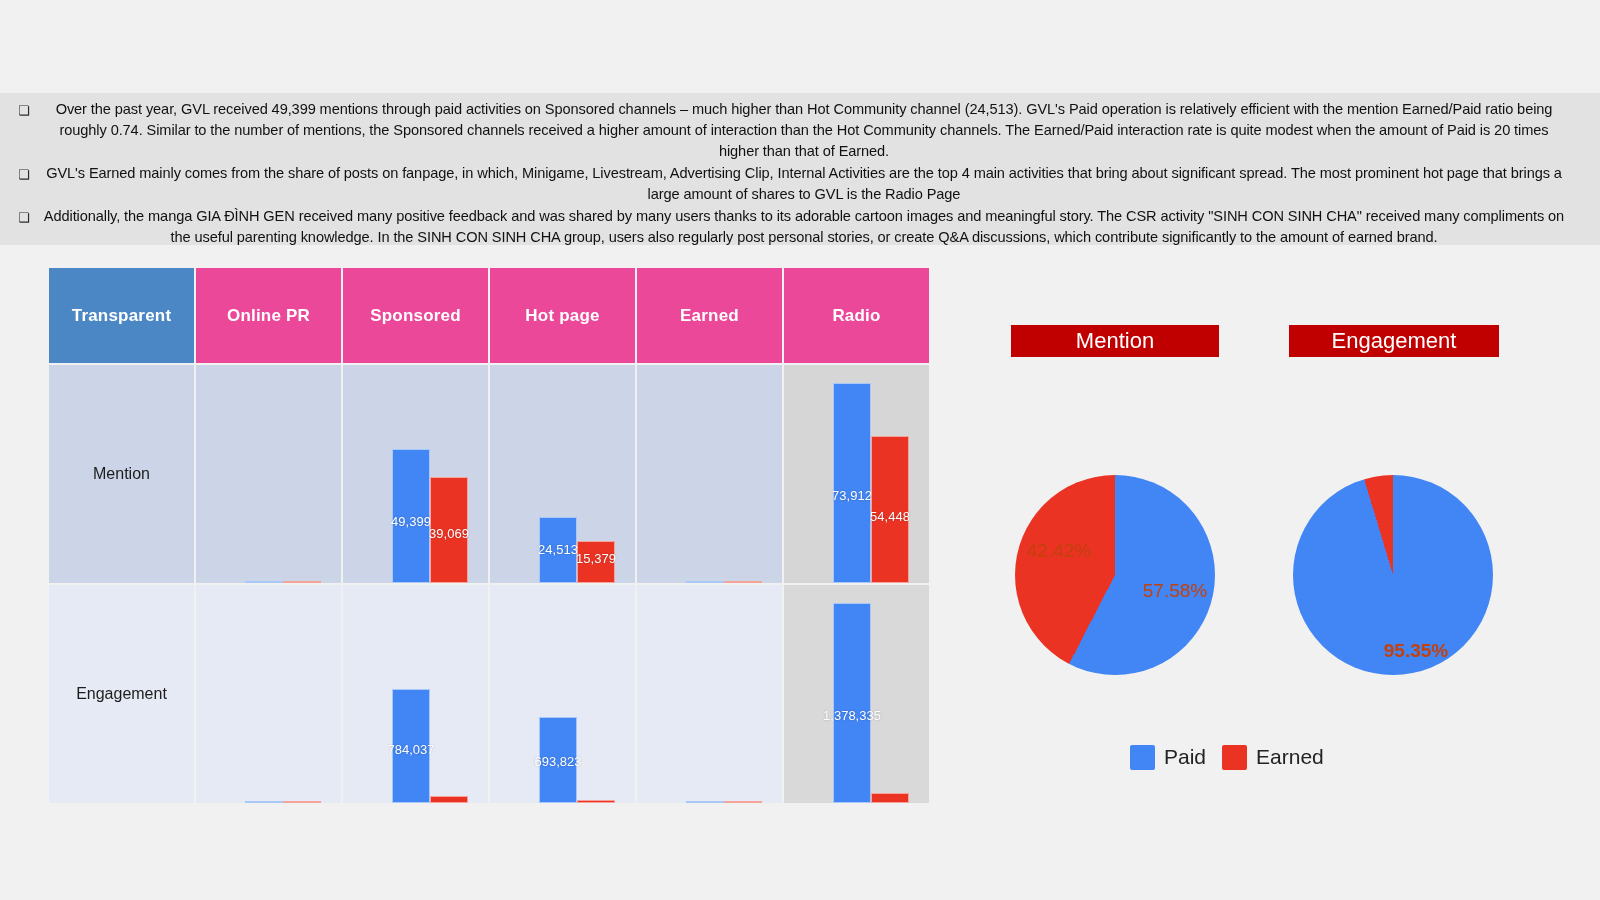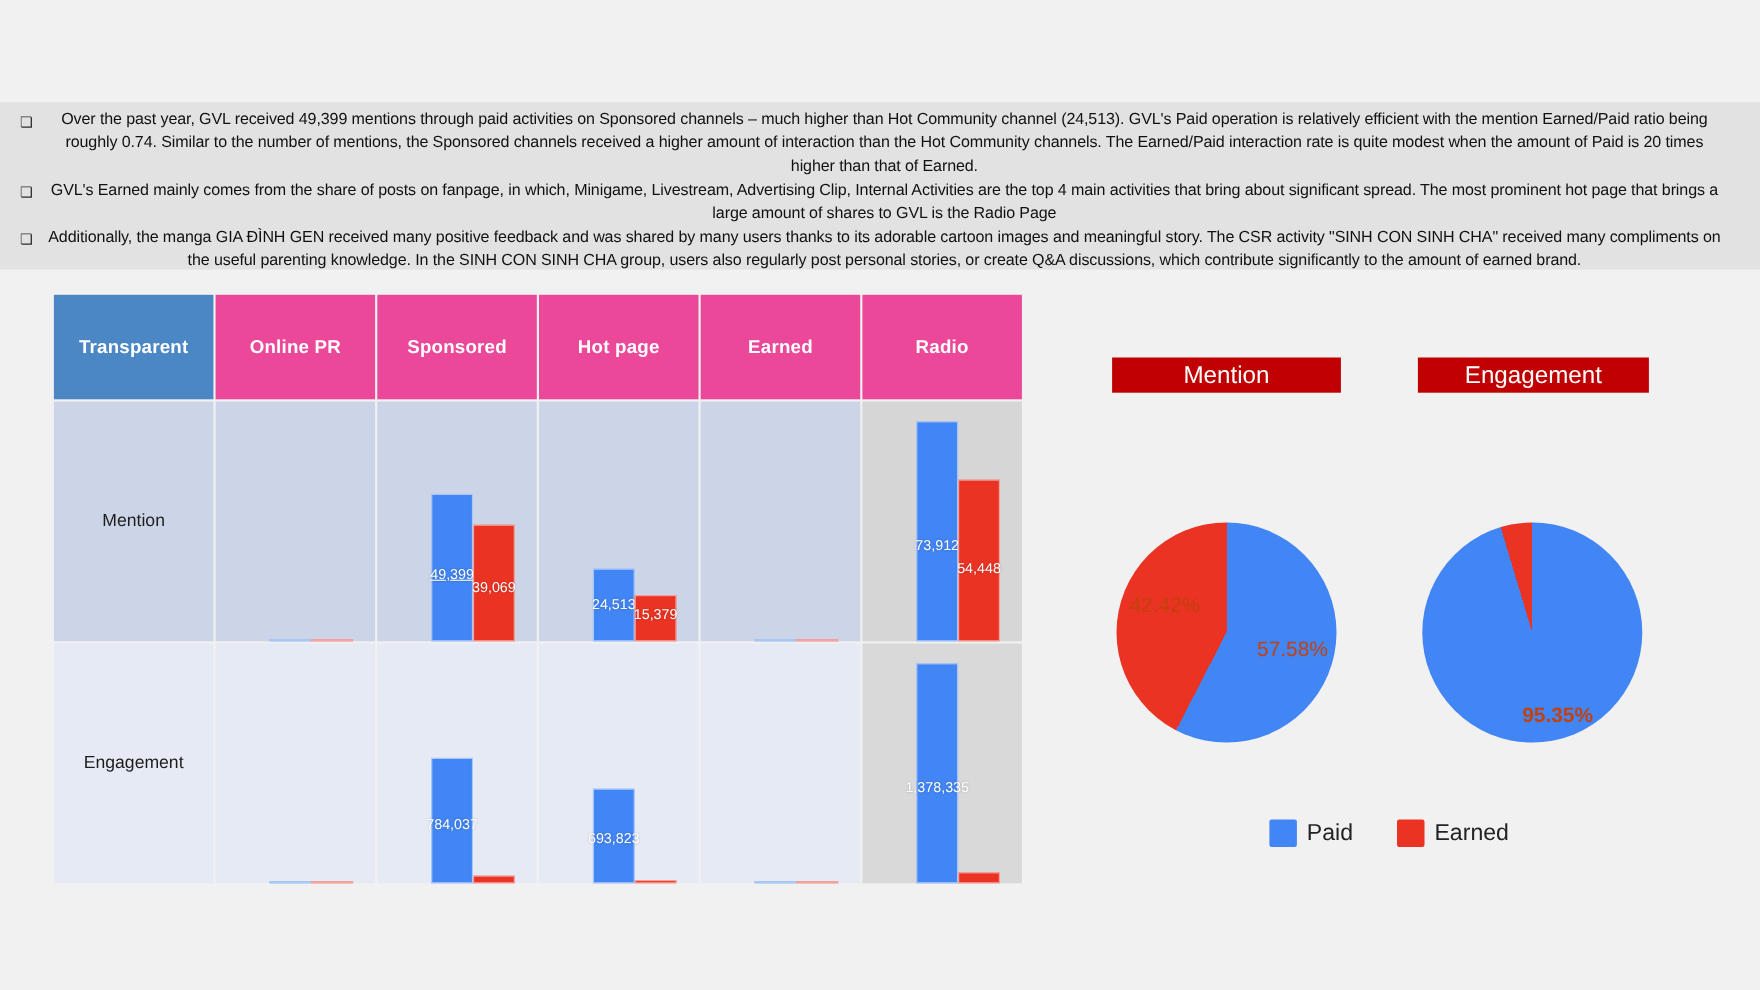--- a/index.html
+++ b/index.html
@@ -184,23 +184,21 @@
   #legend {
     position: absolute;
     left: 145px;
     top: 420px;
     display: flex;
     align-items: center;
     gap: 16px;
   }
   .legend-item {
     display: flex;
-    align-items: center;
     gap: 9px;
-    margin-left: 24px;
   }
   .legend-swatch {
     width: 25px;
     height: 25px;
     border-radius: 2px;
   }
   .legend-swatch.paid { background: #4285f4; }
   .legend-swatch.earned { background: #ea3323; }
   .legend-text {
     font-size: 21px;
@@ -247,21 +245,21 @@
               </div>
               <div class="bar earned tiny">
                 <div class="fill" style="height: 2px;"></div>
               </div>
             </div>
           </td>
           <td class="chart-cell">
             <div class="plot">
               <div class="bar paid">
                 <div class="fill" style="height: 134px;"></div>
-                <span class="vlabel" style="bottom: 54px; text-decoration: underline;">49,399</span>
+                <span class="vlabel" style="bottom: 54px;">49,399</span>
               </div>
               <div class="bar earned">
                 <div class="fill" style="height: 106px;"></div>
                 <span class="vlabel" style="bottom: 42px; text-align: center;">39,069</span>
               </div>
             </div>
           </td>
           <td class="chart-cell">
             <div class="plot">
               <div class="bar paid">

